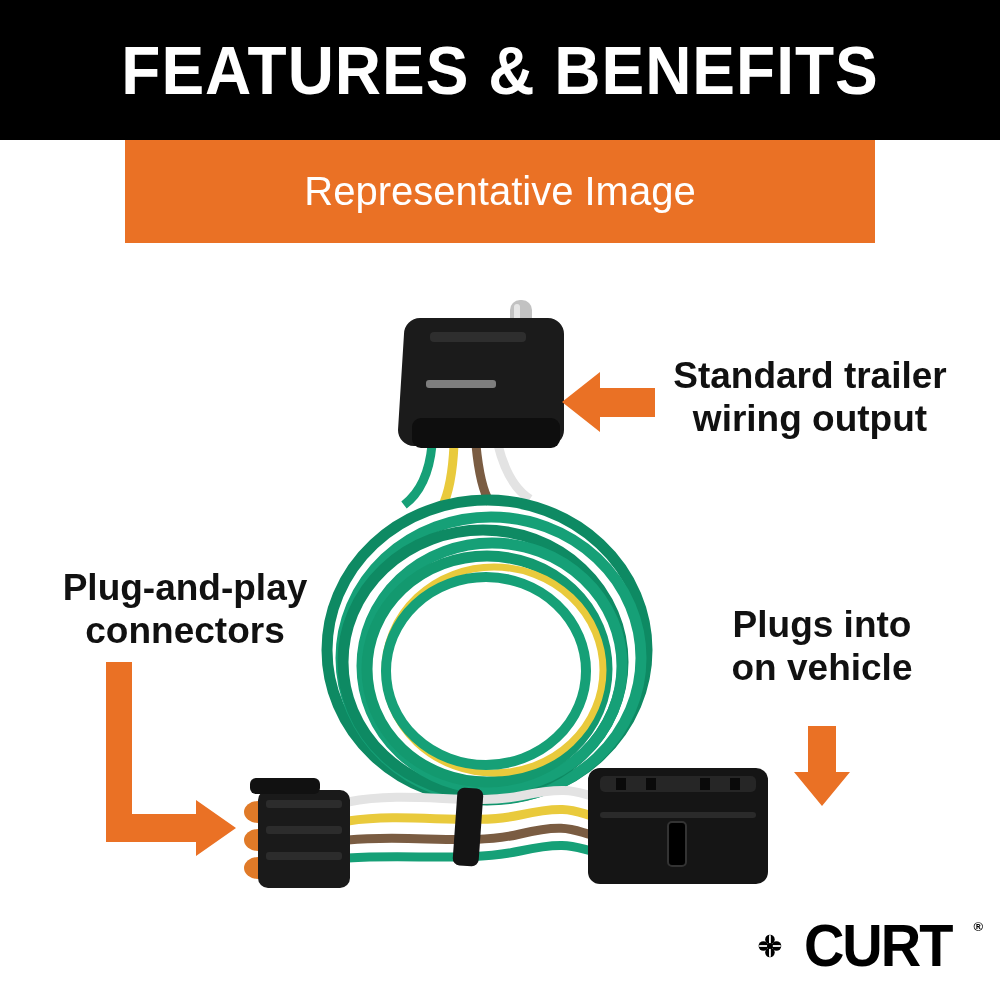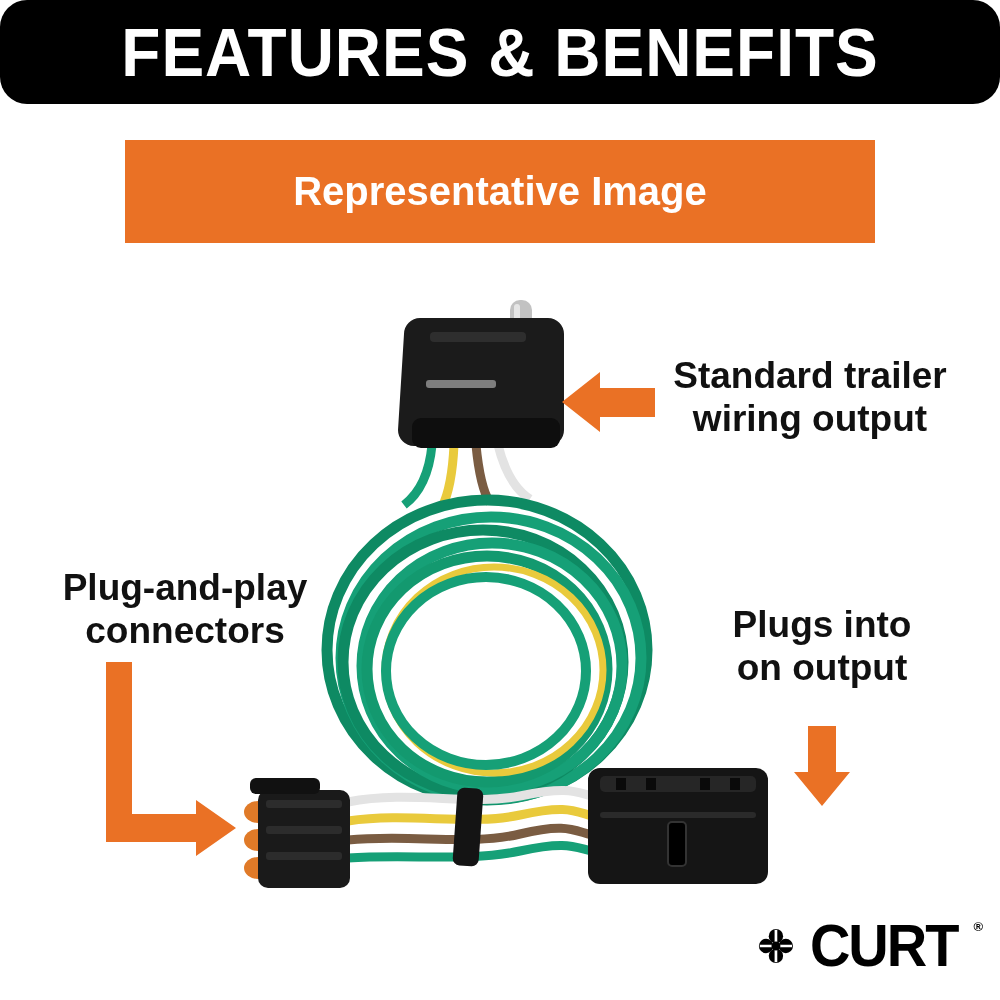--- a/index.html
+++ b/index.html
@@ -1,43 +1,43 @@
 <!DOCTYPE html>
 <html><head>
 <meta charset="utf-8">
 <style>
   html,body{margin:0;padding:0;background:#fff;}
   .page{
     position:relative;width:1000px;height:1000px;overflow:hidden;background:#ffffff;
     font-family:"Liberation Sans", sans-serif;
   }
   .header{
-    position:absolute;left:0;top:0;width:1000px;height:104px;background:#000000;
-    display:flex;align-items:center;justify-content:center;border-radius:27px;
+    position:absolute;left:0;top:0;width:1000px;height:140px;background:#000000;
+    display:flex;align-items:center;justify-content:center;
   }
   .header-title{
     color:#ffffff;font-size:64px;font-weight:bold;letter-spacing:1px;
     transform:scaleY(1.08);white-space:nowrap;
   }
   .banner{
     position:absolute;left:125px;top:140px;width:750px;height:103px;background:#EA7125;
     display:flex;align-items:center;justify-content:center;
   }
-  .banner-label{color:#ffffff;font-size:40px;font-weight:bold;}
+  .banner-label{color:#ffffff;font-size:40px;font-weight:normal;}
   .product-svg{position:absolute;left:0;top:0;width:1000px;height:1000px;}
   .callout{
     position:absolute;z-index:3;color:#111;font-weight:bold;font-size:37px;
     line-height:1.16;text-align:center;
   }
   .callout-output{left:650px;top:355px;width:320px;}
   .callout-plug{left:35px;top:567px;width:300px;}
   .callout-sockets{left:672px;top:604px;width:300px;}
   .logo{
     position:absolute;left:758px;top:915px;width:225px;height:62px;z-index:3;
-    display:flex;align-items:center;justify-content:flex-end;gap:16px;
+    display:flex;align-items:center;justify-content:flex-end;gap:22px;
   }
   .logo-text{
     font-size:56px;font-weight:900;color:#000;letter-spacing:-2px;
     transform:scaleY(1.05);line-height:1;
   }
   .logo-reg{font-size:13px;font-weight:bold;color:#000;align-self:flex-start;margin-top:4px;}
 </style>
 </head>
 <body>
 
@@ -121,21 +121,21 @@
     <div>wiring output</div>
   </div>
 
   <div class="callout callout-plug">
     <div>Plug-and-play</div>
     <div>connectors</div>
   </div>
 
   <div class="callout callout-sockets">
     <div>Plugs into</div>
-    <div>on output</div>
+    <div>on vehicle</div>
   </div>
 
   <div class="logo">
     <svg width="46" height="46" viewBox="0 0 40 40">
       <g fill="#000">
         <circle cx="20" cy="9" r="8"></circle>
         <circle cx="31" cy="20" r="8"></circle>
         <circle cx="20" cy="31" r="8"></circle>
         <circle cx="9" cy="20" r="8"></circle>
       </g>

